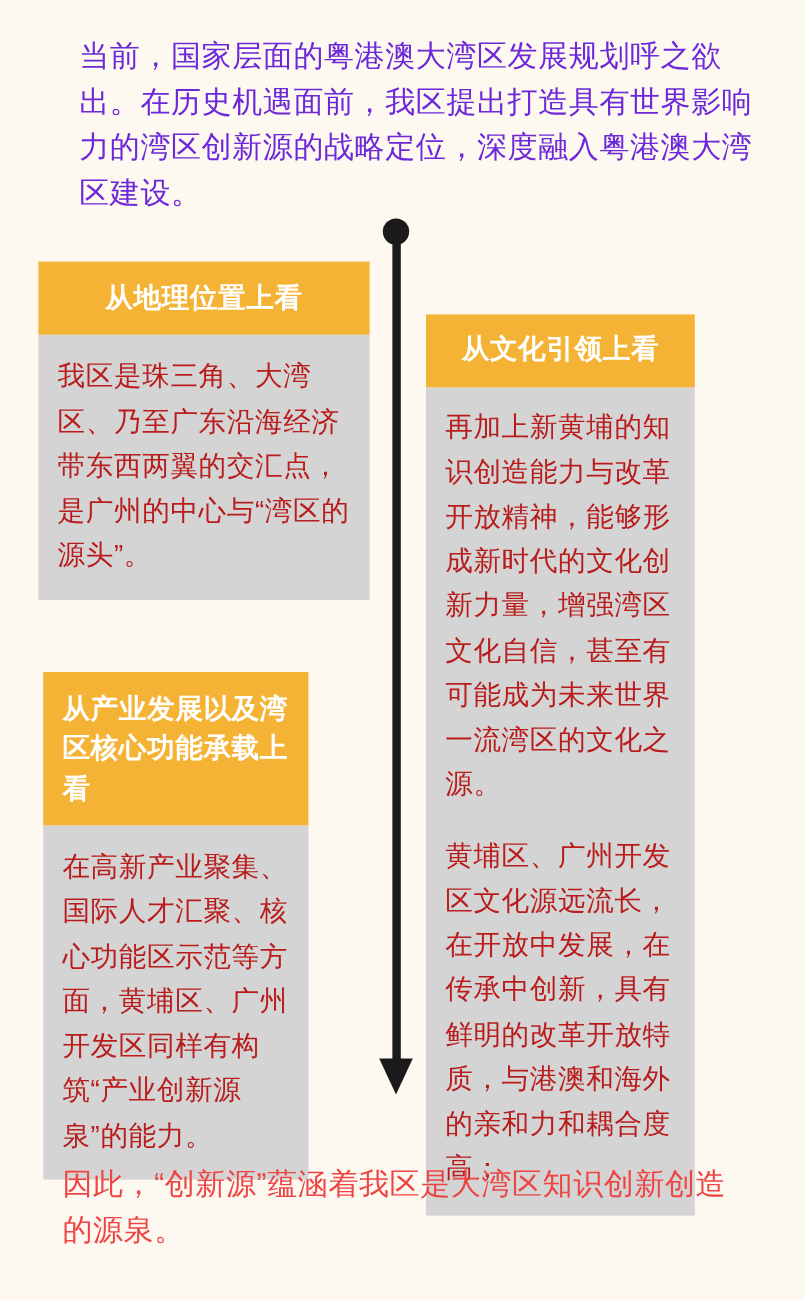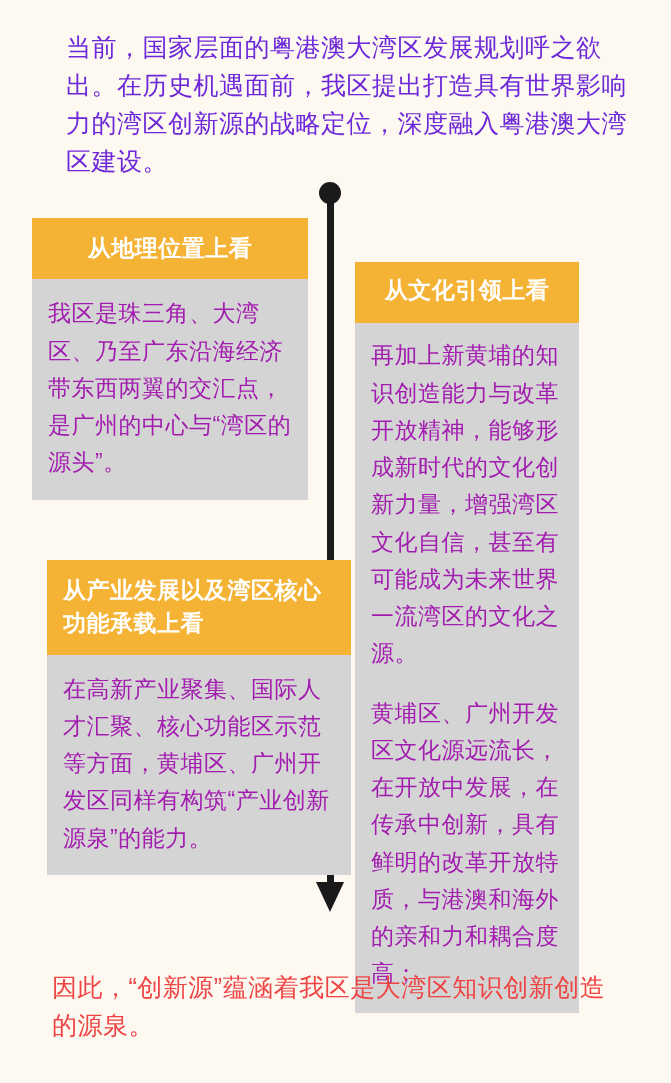--- a/index.html
+++ b/index.html
@@ -89,43 +89,43 @@
     padding: 14px 16px 14px 16px;
     box-sizing: border-box;
     letter-spacing: 0.5px;
   }
   .card-head.center {
     text-align: center;
     padding-left: 16px;
   }
   .card-body {
     background: #d4d4d4;
-    color: #a21caf;
+    color: #b91c1c;
     font-size: 23px;
     line-height: 1.62;
     padding: 16px 16px 18px 16px;
     box-sizing: border-box;
     letter-spacing: 0.5px;
   }
   .card-body p {
     margin: 0;
   }
   .card-body p + p {
     margin-top: 22px;
   }
   
   #card-geography {
     left: 32px;
     top: 218px;
     width: 276px;
   }
   #card-industry {
-    left: 47px;
+    left: 36px;
     top: 560px;
-    width: 304px;
+    width: 221px;
     border-radius: 29px;
   }
   #card-culture {
     left: 355px;
     top: 262px;
     width: 224px;
     font-family: Liberation Mono, monospace;
   }
 </style>
 </head>

